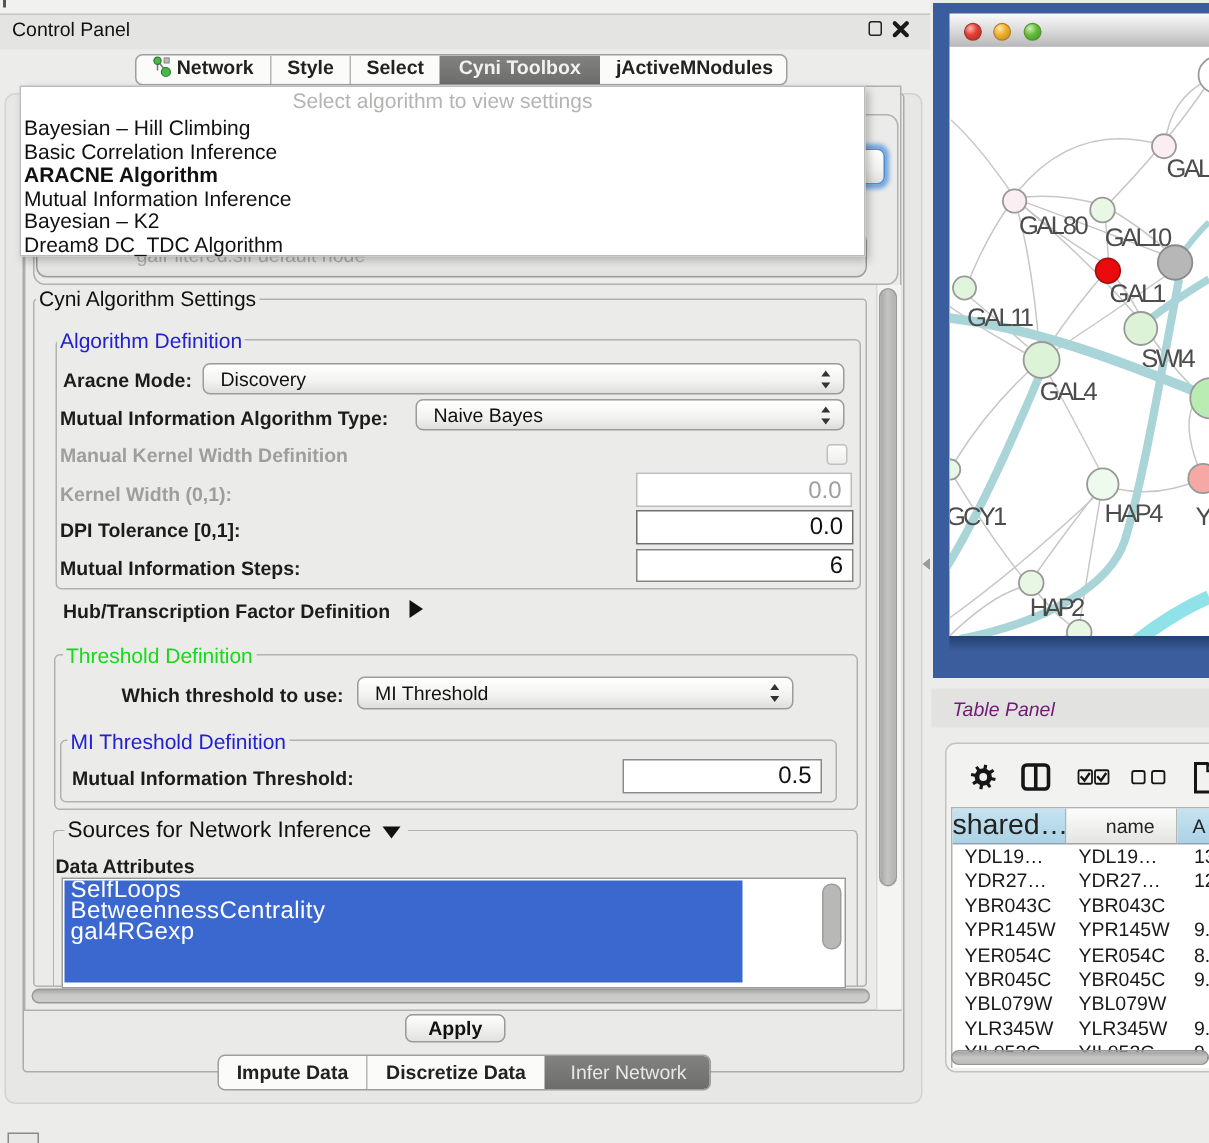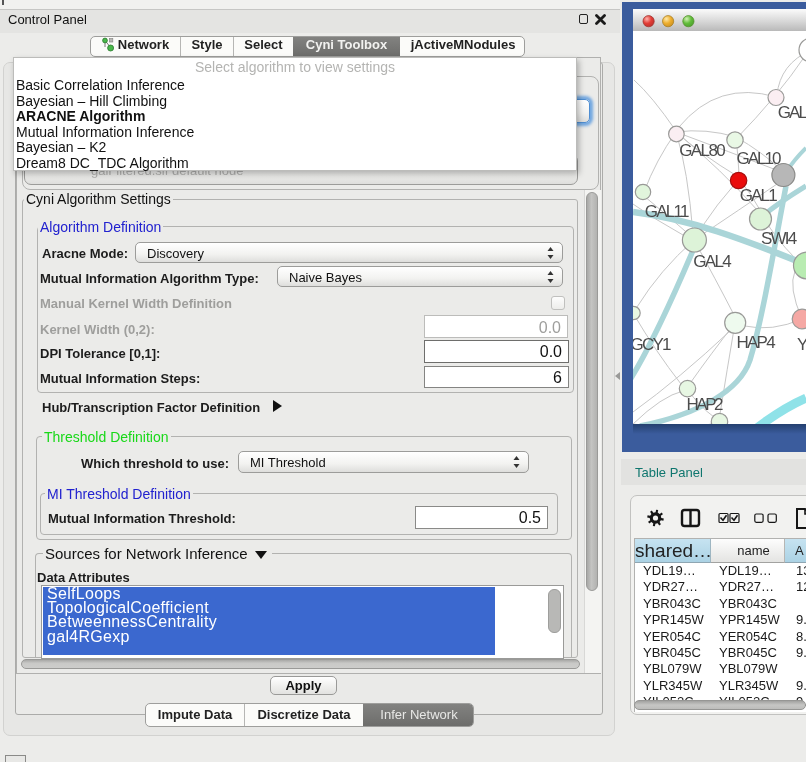--- a/index.html
+++ b/index.html
@@ -97,21 +97,21 @@
     <svg class="carr" viewBox="0 0 9 14">
         <path d="M4.5 1 L7.5 5 H1.5 Z" fill="#333"></path>
         <path d="M4.5 13 L1.5 9 H7.5 Z" fill="#333"></path>
       </svg>
   </div>
 
   <div class="glbl" style="left:40px;top:296px;">Manual Kernel Width Definition</div>
   <div class="abs" style="left:551px;top:296px;width:12px;height:12px;border:1px solid #c0c0be;
        border-radius:3px;background:linear-gradient(#fdfdfd,#ededeb);"></div>
 
-  <div class="glbl" style="left:40px;top:322px;">Kernel Width (0,2):</div>
+  <div class="glbl" style="left:40px;top:322px;">Kernel Width (0,1):</div>
   <div class="field" style="left:424px;top:315px;width:144px;height:23px;border:1px solid #bcbcba;color:#9e9e9c;line-height:23px;">0.0</div>
 
   <div class="lbl" style="left:40px;top:346px;">DPI Tolerance [0,1]:</div>
   <div class="field" style="left:424px;top:340px;width:145px;height:23px;border:1.5px solid #6e6e6c;line-height:21px;">0.0</div>
 
   <div class="lbl" style="left:40px;top:371px;">Mutual Information Steps:</div>
   <div class="field" style="left:424px;top:366px;width:145px;height:22px;border:1px solid #848482;line-height:21px;">6</div>
 
   <div class="lbl" style="left:42px;top:400px;">Hub/Transcription Factor Definition</div>
   <div class="abs" style="left:273px;top:400px;width:0;height:0;border-left:9px solid #111;
@@ -138,21 +138,20 @@
   <div class="gtitle" style="left:43px;top:545px;background:#ebebe9;font-size:15px;color:#111;padding-right:24px;">Sources for Network Inference</div>
   <div class="abs" style="left:255px;top:551px;width:0;height:0;border-top:8px solid #111;
        border-left:6.5px solid transparent;border-right:6.5px solid transparent;"></div>
 
   <div class="lbl" style="left:37px;top:570px;">Data Attributes</div>
 
   <div class="abs" style="left:41px;top:585px;width:521px;height:72px;background:#fff;border:1px solid #9a9a98;"></div>
   <div class="abs" style="left:43px;top:587px;width:452px;height:68px;background:#3b68cf;color:#fff;
        font-size:16px;letter-spacing:0.3px;overflow:hidden;">
     <div style="padding-left:4px;height:14.2px;line-height:14.4px;">SelfLoops</div>
-    <div style="padding-left:4px;height:14.2px;line-height:14.4px;">TopologicalCoefficient</div>
     <div style="padding-left:4px;height:14.2px;line-height:14.4px;">BetweennessCentrality</div>
     <div style="padding-left:4px;height:14.2px;line-height:14.4px;">gal4RGexp</div>
   </div>
   <div class="abs" style="left:548px;top:589px;width:11px;height:42px;background:#b8b8b6;
        border:1px solid #9e9e9c;border-radius:6px;"></div>
 
   <div class="abs" style="left:584px;top:190px;width:16px;height:483px;background:#f4f4f2;border-left:1px solid #d8d8d6;"></div>
   <div class="abs" style="left:586px;top:192px;width:10px;height:397px;background:linear-gradient(90deg,#a8a8a6,#c4c4c2 45%,#b2b2b0);border:1px solid #9a9a98;border-radius:6px;"></div>
 
   <div class="abs" style="left:21px;top:659px;width:559px;height:10px;background:linear-gradient(#a8a8a6,#c9c9c7 40%,#cdcdcb);border:1px solid #9a9a98;border-radius:5px;box-sizing:border-box;"></div>
@@ -168,22 +167,22 @@
     <div class="tabseg" style="left:217px;width:112px;background:linear-gradient(#828280,#6d6d6b);color:#e8e8e6;font-weight:500;">Infer Network</div>
     <div class="tabseg" style="left:99px;width:118px;">Discretize Data</div>
   </div>
 
   <div class="abs" style="left:5px;top:755px;width:19px;height:10px;border:1.5px solid #8a8a88;background:#e8e8e6;"></div>
 
   <div class="abs" style="left:13px;top:57px;width:564px;height:114px;background:#fff;box-sizing:border-box;
        border:1px solid #bcbcba;box-shadow:2px 3px 6px rgba(0,0,0,0.28);z-index:50;
        font-size:14px;color:#111;">
     <div style="text-align:center;color:#b4b4b2;margin-top:0;height:20px;line-height:19px;">Select algorithm to view settings</div>
+    <div style="padding-left:2px;height:15.5px;line-height:15.5px;">Bayesian – Hill Climbing</div>
     <div style="padding-left:2px;height:15.5px;line-height:15.5px;">Basic Correlation Inference</div>
-    <div style="padding-left:2px;height:15.5px;line-height:15.5px;">Bayesian – Hill Climbing</div>
     <div style="padding-left:2px;height:15.5px;line-height:15.5px;font-weight:bold;">ARACNE Algorithm</div>
     <div style="padding-left:2px;height:15.5px;line-height:15.5px;">Mutual Information Inference</div>
     <div style="padding-left:2px;height:15.5px;line-height:15.5px;">Bayesian – K2</div>
     <div style="padding-left:2px;height:15.5px;line-height:15.5px;">Dream8 DC_TDC Algorithm</div>
   </div>
 
   <div class="abs" style="left:620px;top:0;width:186px;height:762px;background:#ececea;"></div>
 
   <div class="abs" style="left:615px;top:372px;width:0;height:0;border-right:5px solid #9a9a98;
        border-top:4px solid transparent;border-bottom:4px solid transparent;"></div>
@@ -286,21 +285,21 @@
         <text x="712.5" y="266.7" text-anchor="middle" textLength="38.6">GAL4</text>
         <text x="651" y="350" text-anchor="middle" textLength="40.8">GCY1</text>
         <text x="756" y="348.2" text-anchor="middle" textLength="39.2">HAP4</text>
         <text x="797" y="350" textLength="22">YJ</text>
         <text x="705" y="410.4" text-anchor="middle" textLength="37">HAP2</text>
       </g>
     </svg>
   </div>
 
   <div class="abs" style="left:621px;top:459px;width:185px;height:26px;background:#e2e2e0;"></div>
-  <div class="abs" style="left:635px;top:465px;font-size:13px;color:#0f766e;">Table Panel</div>
+  <div class="abs" style="left:635px;top:465px;font-size:13px;color:#701a75;font-style:italic;">Table Panel</div>
 
   <div class="abs" style="left:630px;top:495px;width:190px;height:218px;background:#f2f2f0;
        border:1px solid #c2c2c0;border-radius:7px;"></div>
 
   <svg class="abs" style="left:644px;top:505px;" width="162" height="28" viewBox="0 0 162 28">
     <g fill="#161616">
       <path d="M 11.6,7.2 L 12.1,4.7 L 14.2,5.1 L 13.7,7.6 L 15.6,8.9 L 17.8,7.6 L 18.9,9.3 L 16.8,10.8 L 17.3,13.1 L 19.8,13.6 L 19.4,15.7 L 16.9,15.2 L 15.6,17.1 L 16.9,19.3 L 15.2,20.4 L 13.7,18.3 L 11.4,18.8 L 10.9,21.3 L 8.8,20.9 L 9.3,18.4 L 7.4,17.1 L 5.2,18.4 L 4.1,16.7 L 6.2,15.2 L 5.7,12.9 L 3.2,12.4 L 3.6,10.3 L 6.1,10.8 L 7.4,8.9 L 6.1,6.7 L 7.8,5.6 L 9.3,7.7 Z"></path>
       <circle cx="11.5" cy="13" r="2.6" fill="#f2f2f0"></circle>
     </g>
     <rect x="38" y="5" width="17" height="16" rx="2.5" fill="none" stroke="#161616" stroke-width="2.4"></rect>

